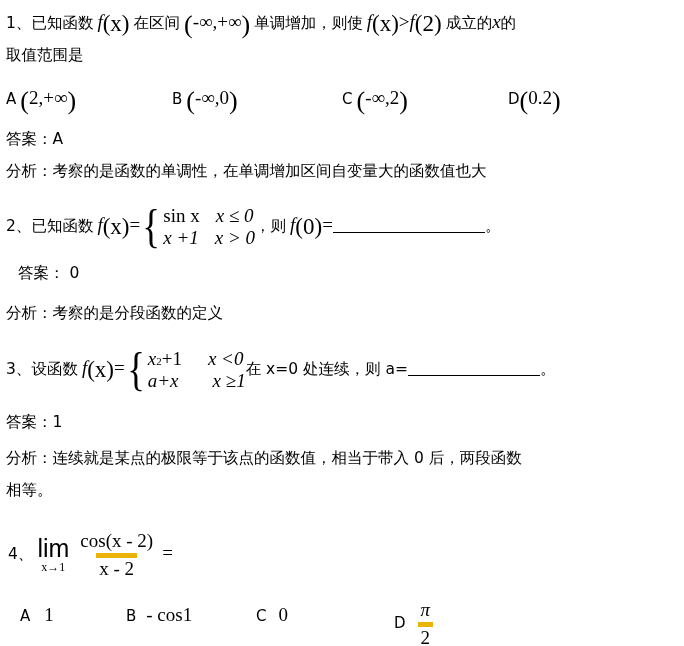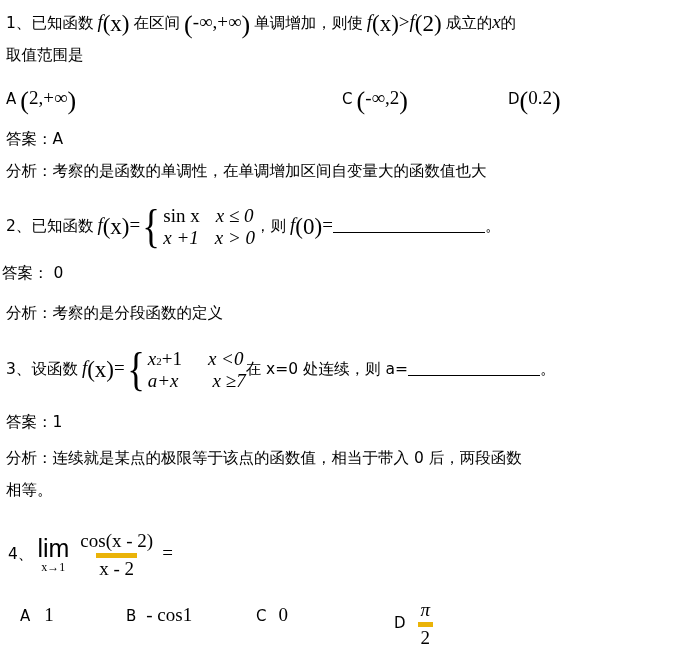--- a/index.html
+++ b/index.html
@@ -146,20 +146,24 @@
     <span class="cn">成立的</span><span class="mi">x</span><span class="cn">的</span>
   </div>
 
   <div class="line cn" style="left:6px; top:45px;">取值范围是</div>
 
   <div class="line" style="left:6px; top:86px;">
     <span class="lbl">A</span>
     <span class="big-paren">(</span><span class="mn">2,+∞</span><span class="big-paren">)</span>
   </div>
 
+  <div class="line" style="left:172px; top:86px;">
+    <span class="lbl">B</span>
+    <span class="big-paren">(</span><span class="mn">-∞,0</span><span class="big-paren">)</span>
+  </div>
 
   <div class="line" style="left:342px; top:86px;text-align:right;">
     <span class="lbl">C</span>
     <span class="big-paren">(</span><span class="mn">-∞,2</span><span class="big-paren">)</span>
   </div>
 
   <div class="line" style="left:508px; top:86px;">
     <span class="lbl">D</span><span class="big-paren">(</span><span class="mn">0.2</span><span class="big-paren">)</span>
   </div>
 
@@ -177,37 +181,37 @@
           </span>
           <span class="prow">
             <span class="mi">x +1</span>
             <span class="mi pcond">x &gt; 0</span>
           </span>
         </span>
       </span><span class="cn">，则</span>
     <span class="mi">f</span><span class="mid-paren">(0)</span><span class="mo">=</span><span class="blank" style="width:152px;"></span><span class="cn">。</span>
   </div>
 
-  <div class="line cn" style="left:2px; top:263px;">答案：  0</div>
+  <div class="line cn" style="left:18px; top:263px;">答案：  0</div>
   <div class="line cn" style="left:6px; top:303px;">分析：考察的是分段函数的定义</div>
 
   <div class="line" style="left:6px; top:348px;">
     <span class="cn">3、</span><span class="cn">设函数</span>
     <span class="mi">f</span><span class="mid-paren">(x)</span><span class="mo">=</span><span class="piece">
         <span class="brace">{</span>
         <span class="rows">
           <span class="prow">
             <span class="mi">x</span>
             <span class="mn sup">2</span>
             <span class="mn">+1</span>
             <span class="mi pcond" style="margin-left:26px;">x &lt;0</span>
           </span>
           <span class="prow">
             <span class="mi">a+x</span>
-            <span class="mi pcond" style="margin-left:34px;">x ≥7</span>
+            <span class="mi pcond" style="margin-left:34px;">x ≥1</span>
           </span>
         </span>
       </span><span class="cn" style="">在 x=0 处连续，则 a=</span><span class="blank" style="width:132px;"></span><span class="cn">。</span>
   </div>
 
   <div class="line cn" style="left:6px; top:412px;">答案：1</div>
   <div class="line cn" style="left:6px; top:448px;">分析：连续就是某点的极限等于该点的函数值，相当于带入 0 后，两段函数</div>
   <div class="line cn" style="left:6px; top:480px;">相等。</div>
 
   <div class="line" style="left:8px; top:531px;">

